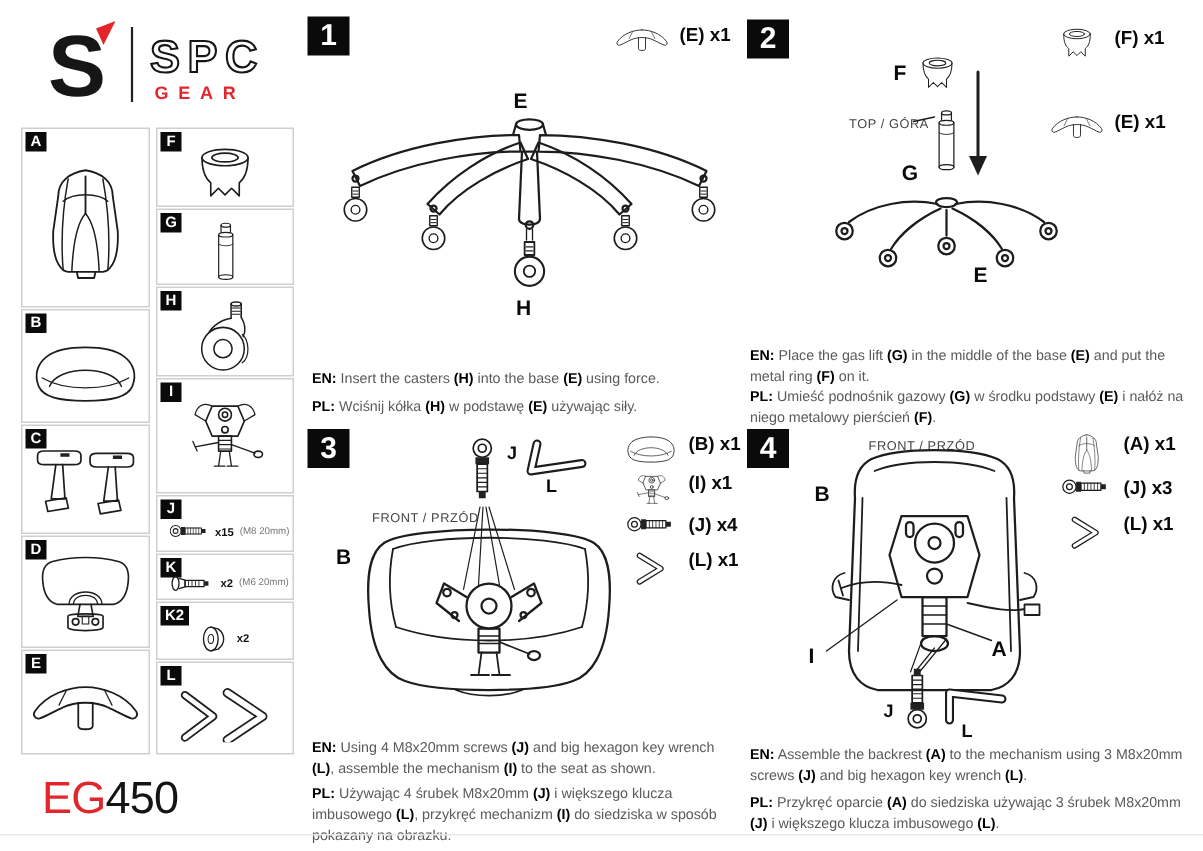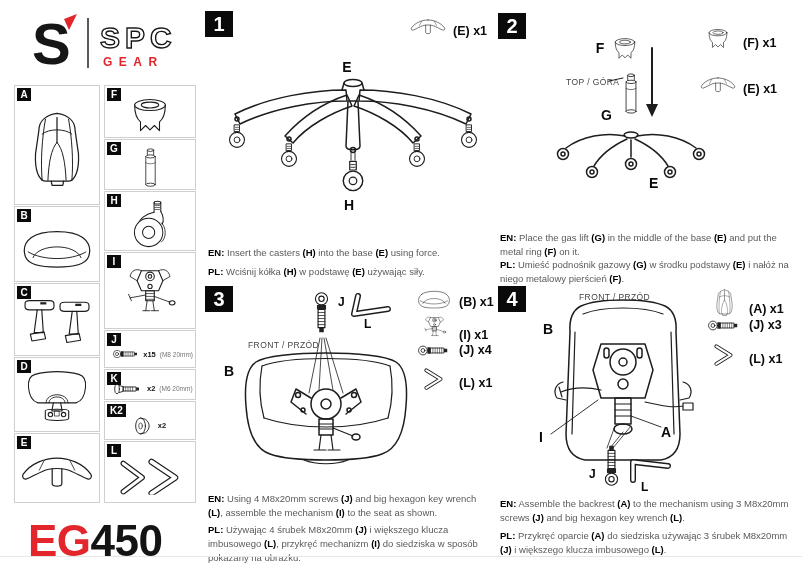--- a/index.html
+++ b/index.html
@@ -10,33 +10,33 @@
   .pbox{position:absolute;border:1px solid #cfcfcf;background:#fff;box-sizing:border-box;}
   .pbadge{position:absolute;top:2px;left:2px;background:#0a0a0a;color:#fff;font-weight:bold;
           font-size:10px;line-height:13px;padding:0 3px;min-width:8px;text-align:center;}
   .picon{position:absolute;inset:0;display:flex;align-items:center;justify-content:center;padding-top:8px;box-sizing:border-box;}
   .hwrow{position:absolute;inset:0;display:flex;align-items:center;justify-content:flex-start;gap:4px;padding:12px 2px 2px 8px;box-sizing:border-box;text-align:center;}
   .hwqty{font-weight:bold;font-size:7.5px;color:#111;white-space:nowrap;}
   .hwsize{font-size:6.5px;color:#777;white-space:nowrap;}
   
   .stepbadge{position:absolute;width:28px;height:26px;background:#0a0a0a;color:#fff;display:flex;
              align-items:center;justify-content:center;font-size:20px;font-weight:800;}
-  .qty-row{position:absolute;display:flex;align-items:flex-end;gap:7px;}
+  .qty-row{position:absolute;display:flex;align-items:flex-start;gap:7px;}
   .qty-ic{display:flex;align-items:center;justify-content:center;width:36px;}
   .qty-label{font-weight:bold;font-size:12.5px;color:#0a0a0a;white-space:nowrap;}
   .instr{position:absolute;font-size:9.5px;line-height:1.45;color:#5a5a5a;}
   .instr b{color:#000;}
   
   svg.ic, svg.diag{stroke:#1d1d1d;stroke-width:1.5;fill:none;stroke-linecap:round;stroke-linejoin:round;}
   svg.diag text{stroke:none;}
   .lbl{fill:#0a0a0a;font-weight:bold;font-size:14px;font-family:"Liberation Sans",sans-serif;}
   .lbl-s{fill:#0a0a0a;font-weight:bold;font-size:12px;font-family:"Liberation Sans",sans-serif;}
   .cap{fill:#444;font-size:8.5px;letter-spacing:.4px;font-family:"Liberation Sans",sans-serif;}
   .hairline{position:absolute;left:0;top:556px;width:802px;height:1px;background:#e7e7e7;}
-  .model{position:absolute;left:28px;top:516px;font-size:44px;font-weight:700;letter-spacing:-.5px;}
+  .model{position:absolute;left:28px;top:516px;font-size:30px;font-weight:400;letter-spacing:-.5px;}
 </style>
 </head>
 <body>
 
 <svg style="position:absolute;width:0;height:0;overflow:hidden" aria-hidden="true">
   <defs>
     <symbol id="sym-backrest" viewBox="0 0 70 92">
       <path d="M35 3 C22 5 13 12 13 24 L9 52 C8 72 13 84 21 85 L49 85 C57 84 62 72 61 52 L57 24 C57 12 48 5 35 3 Z"></path>
       <path d="M35 8 L35 38"></path>
       <path d="M35 38 C28 46 25 62 24 84" stroke-width="1.2"></path>
@@ -309,21 +309,21 @@
     <use href="#sym-caster-mini" x="74" y="105" width="20" height="25"></use>
     <use href="#sym-caster-mini" x="202" y="105" width="20" height="25"></use>
     <path d="M146 115 L146 122 M150 115 L150 122" stroke-width=".9"></path>
     <use href="#sym-caster-mini" x="135" y="122" width="26" height="33"></use>
     <text class="lbl" x="144" y="172" text-anchor="middle">H</text>
   </svg>
   <div class="instr" style="left:208px;top:265px;width:280px"><b>PL:</b> Wciśnij kółka <b>(H)</b> w podstawę <b>(E)</b> używając siły.</div>
   <div class="instr" style="left:208px;top:246px;width:280px"><b>EN:</b> Insert the casters <b>(H)</b> into the base <b>(E)</b> using force.</div>
 
   <div class="stepbadge" style="left:498px;top:13px">2</div>
-  <div class="qty-row" style="left:700px;top:28px">
+  <div class="qty-row" style="left:700px;top:18px">
     <span class="qty-ic">
         <svg class="ic" width="26" height="22" viewBox="0 0 60 52">
           <use href="#sym-ring"></use>
         </svg>
       </span>
     <span class="qty-label">(F) x1</span>
   </div>
   <div class="qty-row" style="left:700px;top:74px">
     <span class="qty-ic">
         <svg class="ic" width="36" height="22" viewBox="0 0 92 56">

